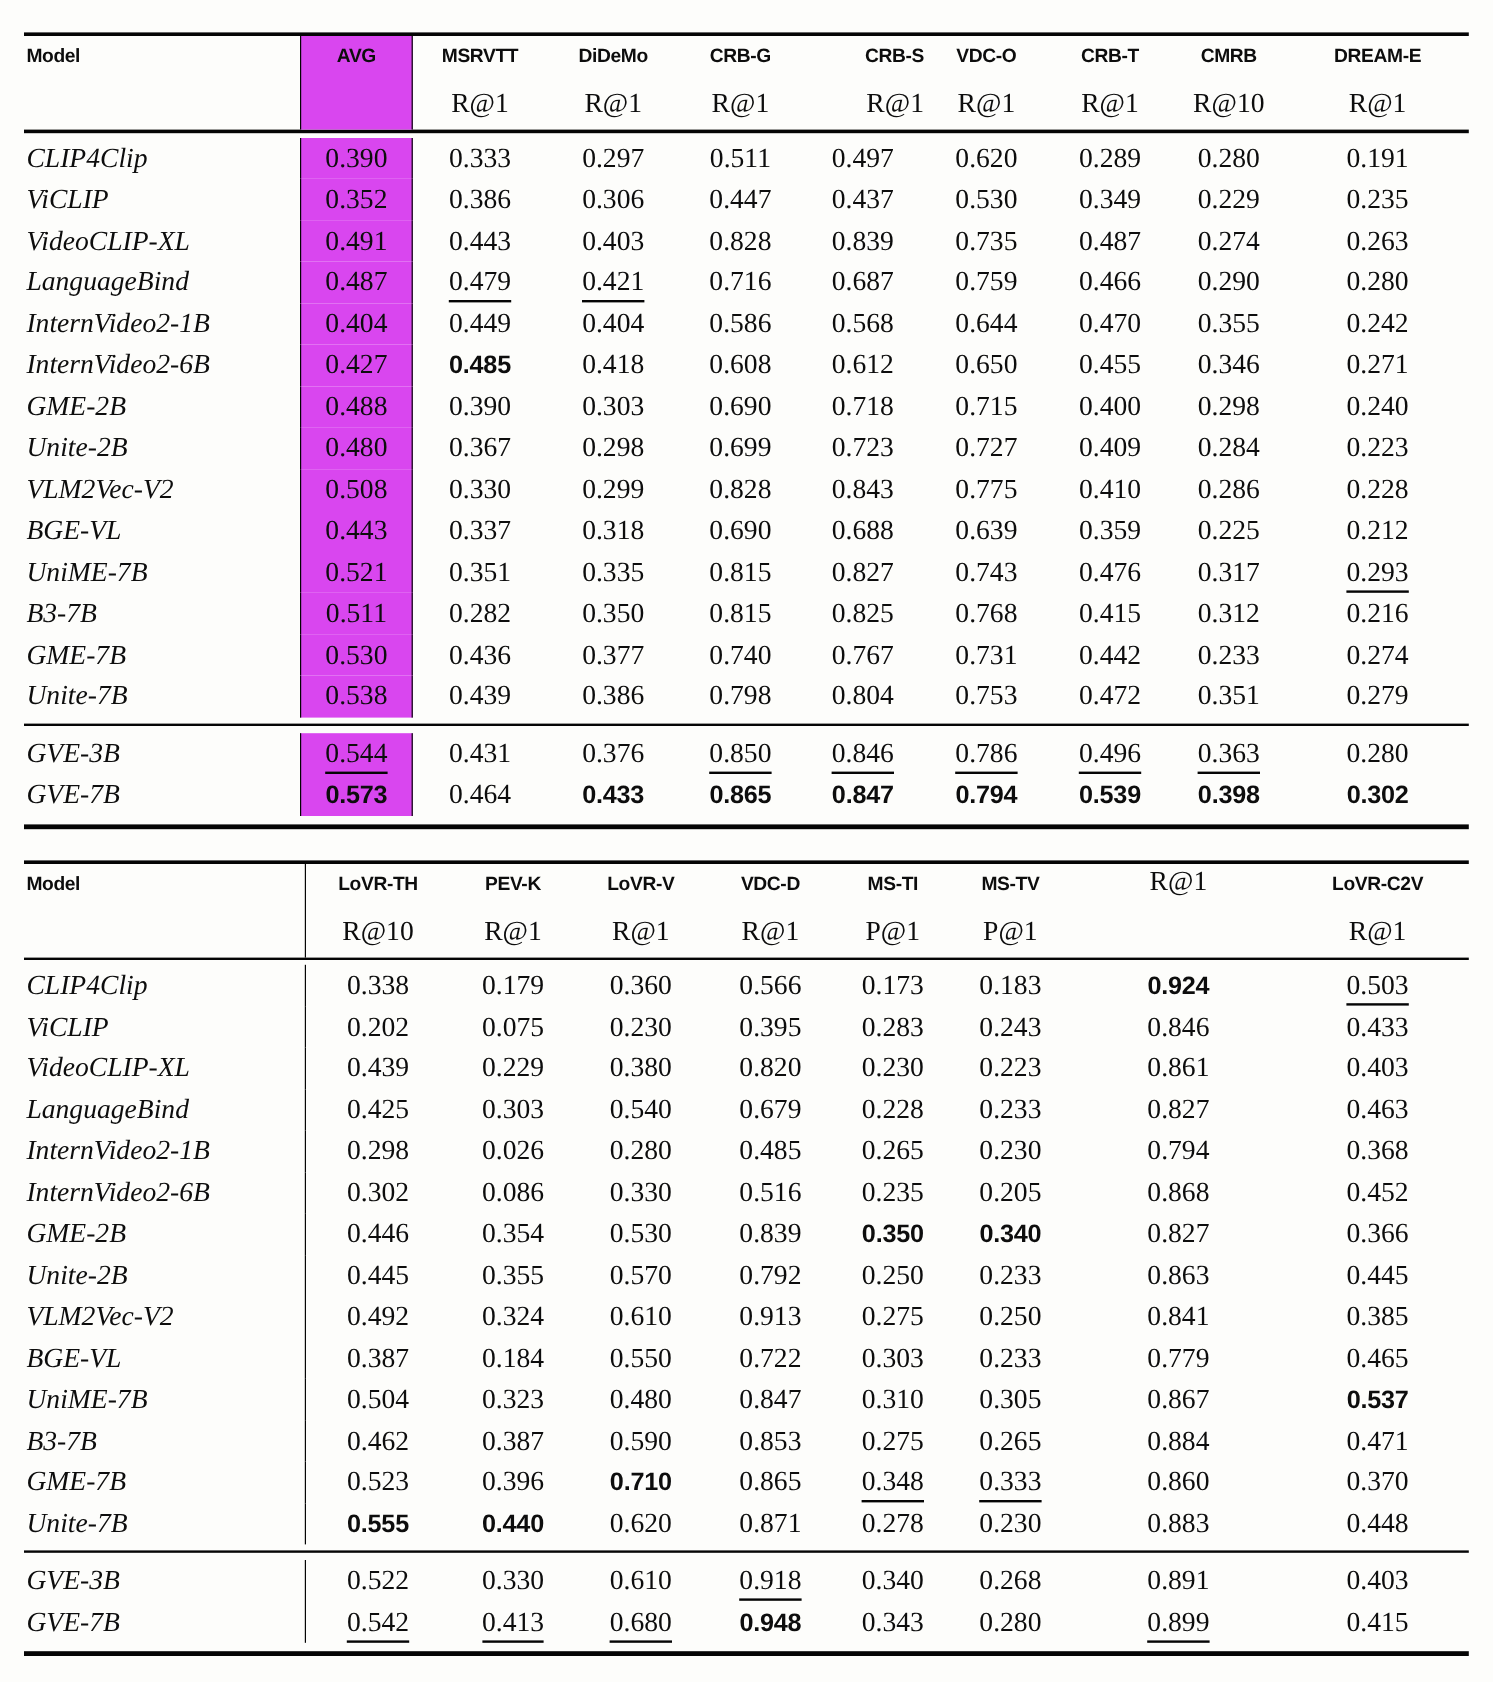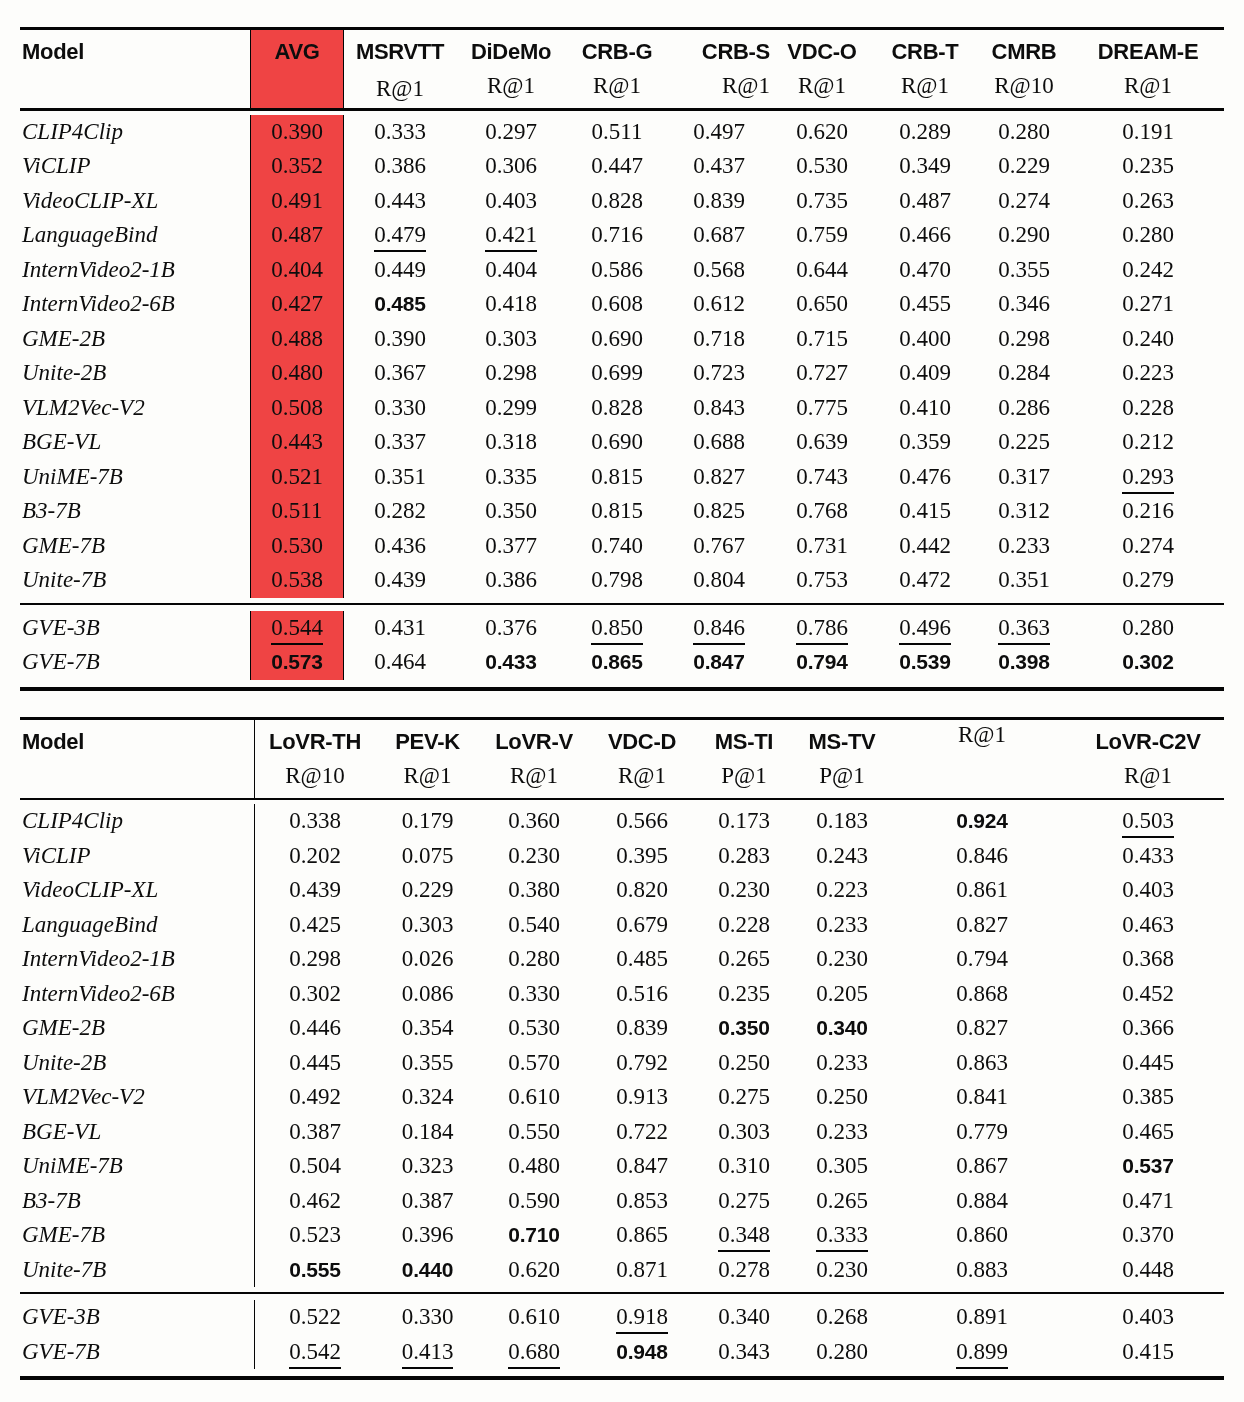--- a/index.html
+++ b/index.html
@@ -32,21 +32,21 @@
     overflow:visible;
   }
   .section{ padding:4px 0 5px 0; }
   .section.gve{ padding:6px 0 7px 0; }
 
   
   .thead .cell{ height:78px; line-height:normal; display:flex; flex-direction:column; justify-content:flex-start; }
   .hname{
     font-family:"Liberation Sans", sans-serif;
     font-weight:bold;
-    font-size:22px;
+    font-size:16px;
     letter-spacing:-0.3px;
     padding-top:9px;
     height:32px;
   }
   .hsub{ font-size:23px; height:34px; line-height:30px; }
   .thead .cell:first-child{ align-items:flex-start; }
   .thead .cell:first-child .hname{ padding-left:2px; }
 
   
   .cell.model{ text-align:left; padding-left:2px;font-style:italic; }
@@ -57,25 +57,25 @@
     font-weight:bold;
     font-size:21px;
     letter-spacing:-0.2px;
   }
   .u{ border-bottom:2px solid #050505; padding-bottom:3px; }
 
   
   .t1 .trow .cell:nth-child(1){ width:230px; text-align:left; }
   .t1 .trow .cell:nth-child(2){
     width:94px;
-    background:#ef4444;
+    background:#d946ef;
     border-left:1.5px solid #050505;
     border-right:1.5px solid #050505;
   }
-  .t1 .trow .cell:nth-child(3){ width:112px;justify-content:space-between; }
+  .t1 .trow .cell:nth-child(3){ width:112px; }
   .t1 .trow .cell:nth-child(4){ width:110px; }
   .t1 .trow .cell:nth-child(5){ width:102px; }
   .t1 .trow .cell:nth-child(6){ width:102px;align-items:flex-end; }
   .t1 .trow .cell:nth-child(7){ width:104px; }
   .t1 .trow .cell:nth-child(8){ width:102px; }
   .t1 .trow .cell:nth-child(9){ width:96px; }
   .t1 .trow .cell:nth-child(10){ width:152px; }
 
   
   .t2 .trow .cell:nth-child(1){ width:235px; text-align:left; border-right:1.5px solid #050505; }

